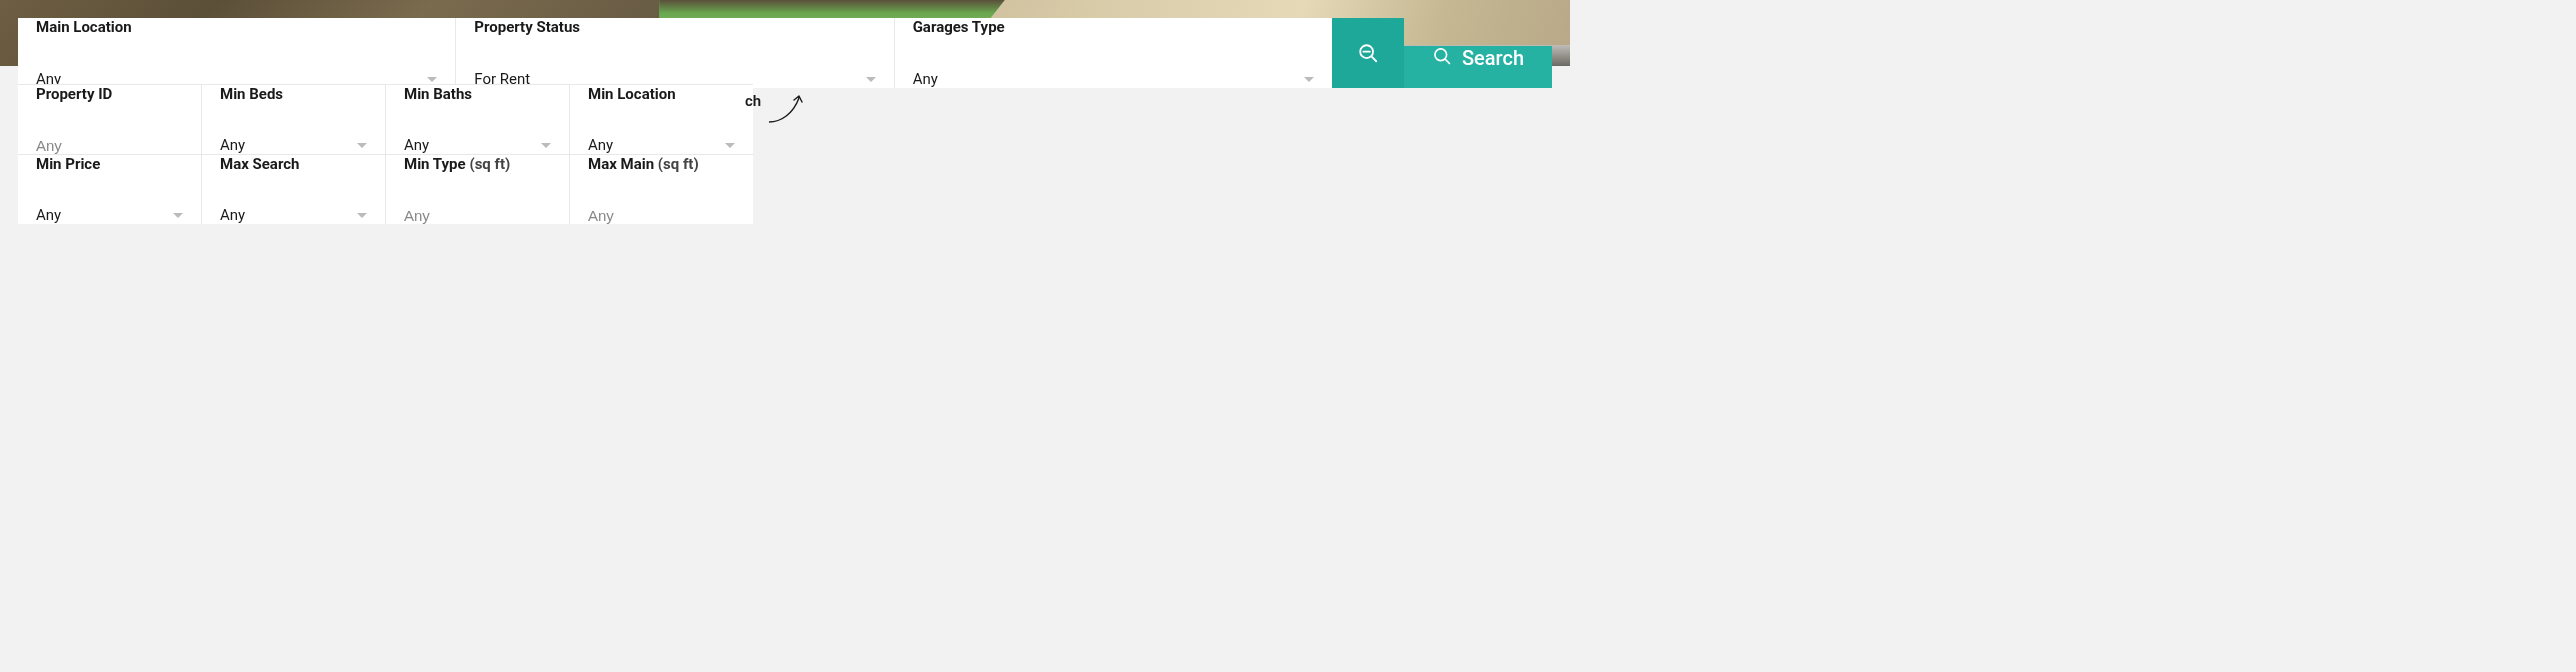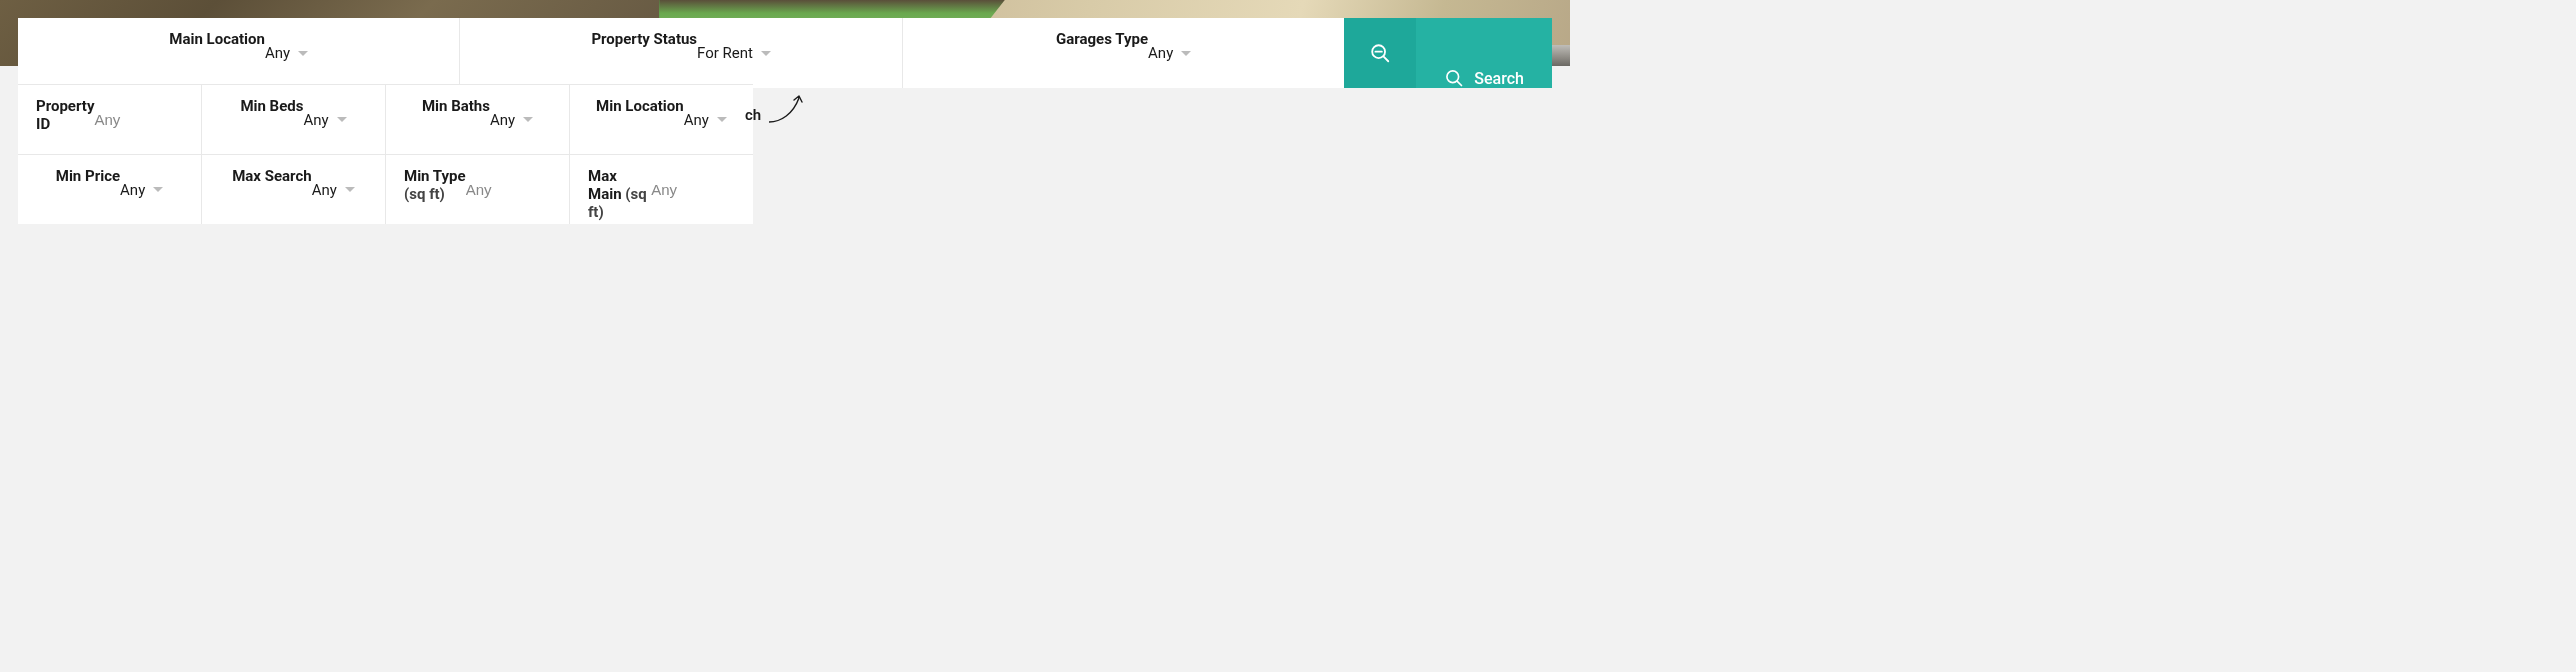--- a/index.html
+++ b/index.html
@@ -78,24 +78,24 @@
       display: flex;
     }
     .main-card {
       background: #fff;
       flex: 1;
       display: flex;
       height: 70px;
     }
     .field {
       position: relative;
-      padding: 12px 18px;
-      display: flex;
-      flex-direction: row;
-      justify-content: center;
+      padding: 0 18px;
+      display: flex;
+      flex-direction: column;
+      justify-content: space-between;
       border-right: 1px solid #e8e8e8;
     }
     .field:last-child { border-right: none; }
     .field-label {
       font-size: 15px;
       font-weight: 700;
       color: #1a1a1a;
       margin-bottom: 6px;
     }
     .field-label .unit {
@@ -136,28 +136,29 @@
       width: 72px;
       background: #1ea89a;
       display: flex;
       align-items: center;
       justify-content: center;
       cursor: pointer;
     }
     .search-btn {
       background: #25b2a3;
       display: flex;
-      align-items: flex-end;
+      align-items: flex-start;
       justify-content: center;
       gap: 10px;
       padding: 0 28px;
       cursor: pointer;
       color: #fff;
-      font-size: 16px;
+      font-size: 20px;
       font-weight: 500;
+      margin-top: 28px;
     }
     .toggle-btn svg, .search-btn svg { display: block; }
 
     
     .exp-panel {
       position: absolute;
       top: 84px;
       left: 18px;
       width: 735px;
       background: #fff;
@@ -181,21 +182,20 @@
       left: 745px;
       display: flex;
       align-items: flex-start;
       gap: 6px;
       pointer-events: none;
     }
     .hint-text {
       font-size: 15px;
       color: #1a1a1a;
       font-weight: 600;
-      margin-top: 14px;
     }
   </style>
 </head>
 <body>
 
 <div class="hero-bg"></div>
 <div class="hero-pave"></div>
 <div class="hero-grass"></div>
 <div class="hero-stone"></div>
 <div class="hero-curb"></div>

